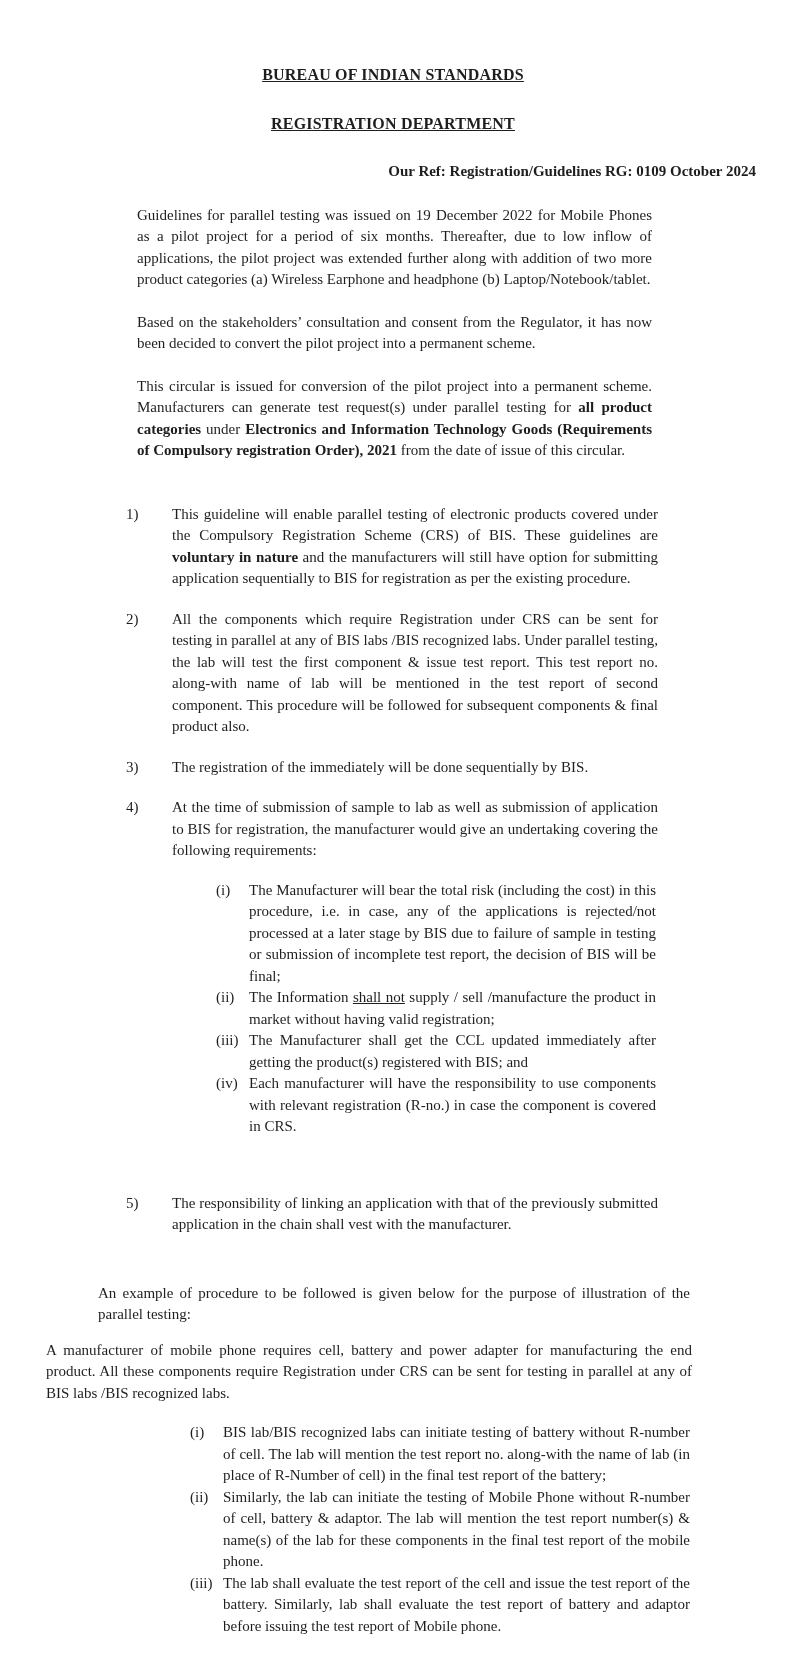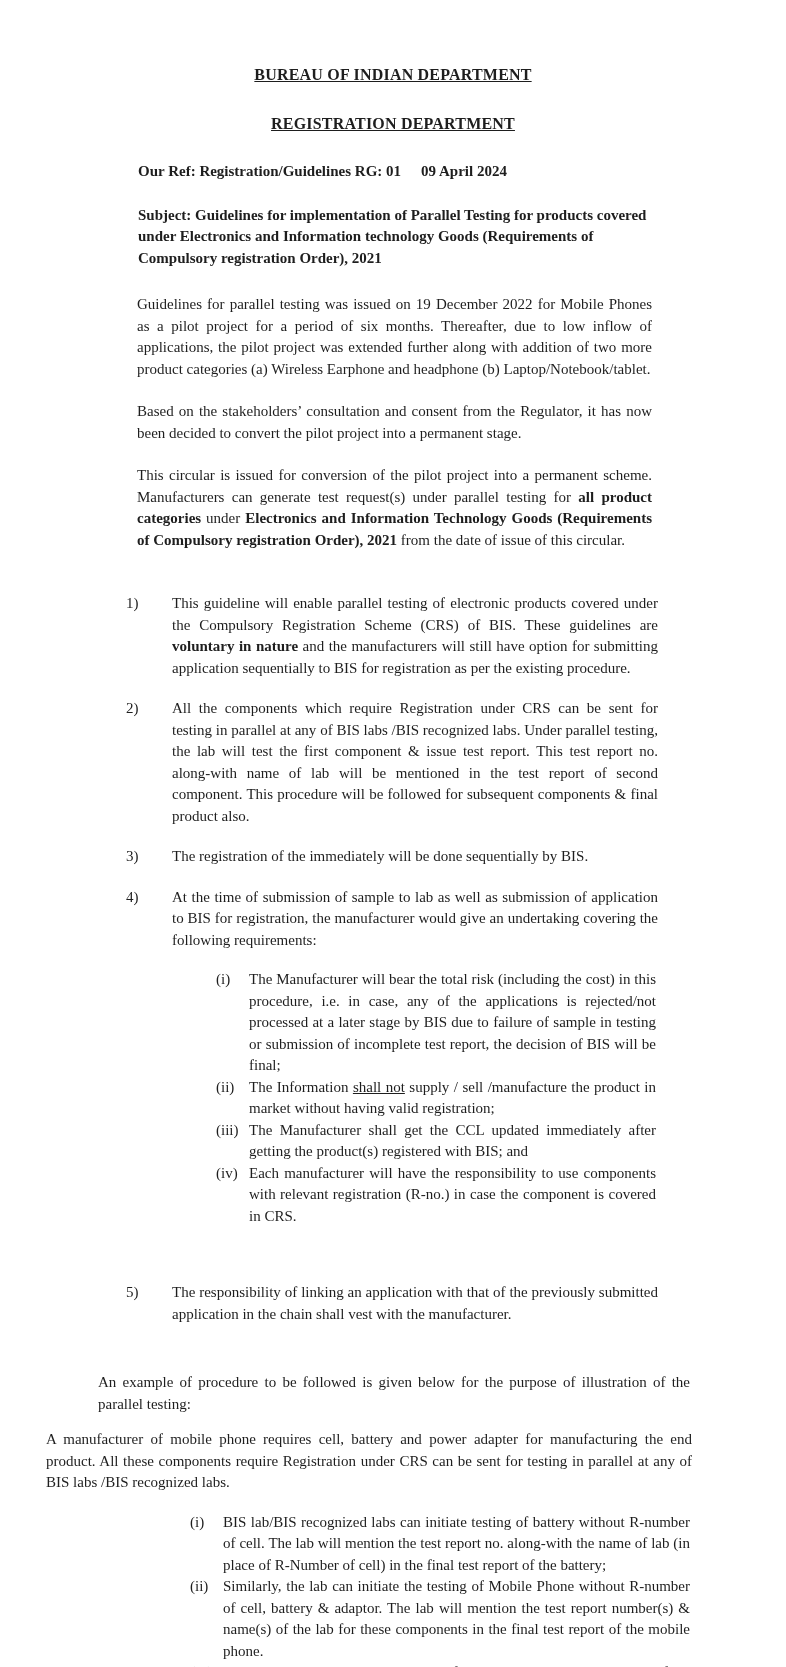--- a/index.html
+++ b/index.html
@@ -9,23 +9,22 @@
     font-family:"Liberation Serif","DejaVu Serif",serif;
     font-size:15px;line-height:21.5px;
     -webkit-font-smoothing:antialiased;
   }
   .page{padding-top:64px;}
   .h-center{
     text-align:center;font-weight:bold;font-size:16px;
     text-decoration:underline;letter-spacing:.2px;margin:0 0 27px 0;
   }
   .refline{
-    display:flex;justify-content:flex-start;font-weight:bold;
+    display:flex;justify-content:flex-end;font-weight:bold;
     margin:0 30px 22px 138px;
-    gap:20px;
   }
   .subject{
     font-weight:bold;text-align:left;
     margin:0 130px 25px 138px;
   }
   .para{
     text-align:justify;
     margin:0 134px 21px 137px;
   }
   .para.gap-b{margin-bottom:42px;}
@@ -49,33 +48,32 @@
   .ex-list{margin:18px 96px 0 190px;}
   .ex-list .mk{flex:0 0 33px;}
   b{font-weight:bold;}
   .u{text-decoration:underline;}
 </style>
 </head>
 <body>
 
 <div class="page">
 
-  <div class="h-center">BUREAU OF INDIAN DEPARTMENT</div>
+  <div class="h-center">BUREAU OF INDIAN STANDARDS</div>
   <div class="h-center">REGISTRATION DEPARTMENT</div>
 
   <div class="refline">
     <span>Our Ref: Registration/Guidelines RG: 01</span>
-    <span>09 April 2024</span>
+    <span>09 October 2024</span>
   </div>
 
-  <div class="subject">Subject: Guidelines for implementation of Parallel Testing for products covered under  Electronics and Information technology Goods (Requirements of Compulsory registration Order), 2021</div>
 
   <p class="para">Guidelines for parallel testing was issued on 19 December 2022 for Mobile Phones as a pilot project for a period of six months. Thereafter, due to low inflow of applications, the pilot project was extended further along with addition of two more product categories (a) Wireless Earphone and headphone (b) Laptop/Notebook/tablet.</p>
 
-  <p class="para">Based on the stakeholders’ consultation and consent from the Regulator, it has now been decided to convert the pilot project into a permanent stage.</p>
+  <p class="para">Based on the stakeholders’ consultation and consent from the Regulator, it has now been decided to convert the pilot project into a permanent scheme.</p>
 
   <p class="para gap-b"><span>This circular is issued for conversion of the pilot project into a permanent scheme. Manufacturers can generate test request(s) under parallel testing for </span><b>all product categories</b><span> under </span><b>Electronics and Information Technology Goods (Requirements of Compulsory registration Order), 2021</b><span> from the date of issue of this circular.</span></p>
 
   <div class="num-list">
 
     <div class="row">
       <span class="mk">1)</span>
       <span class="li-text"><span>This guideline will enable parallel testing of electronic products covered under the Compulsory Registration Scheme (CRS) of BIS. These guidelines are </span><b>voluntary in nature</b><span> and the manufacturers will still have option for submitting application sequentially to BIS for registration as per the existing procedure.</span></span>
     </div>
 

